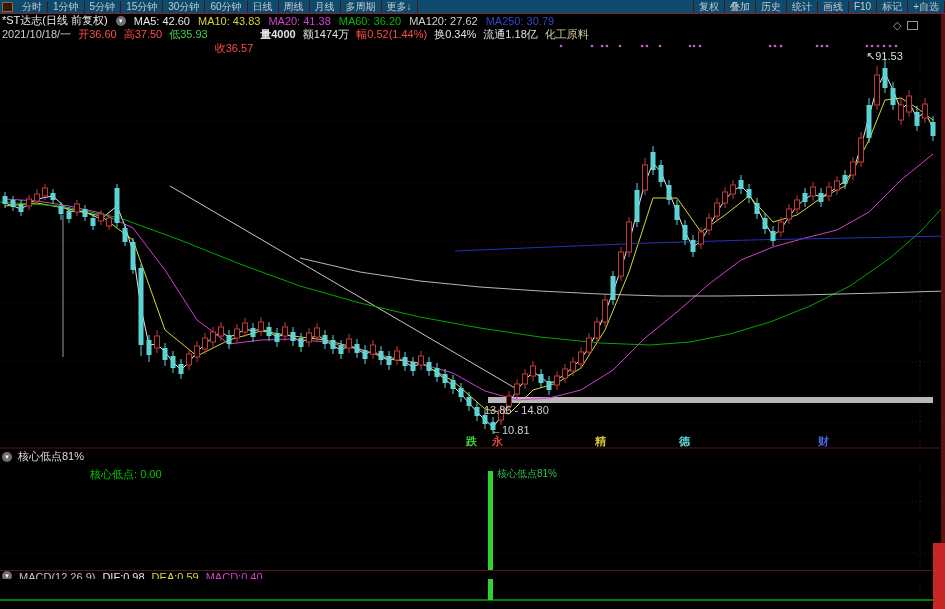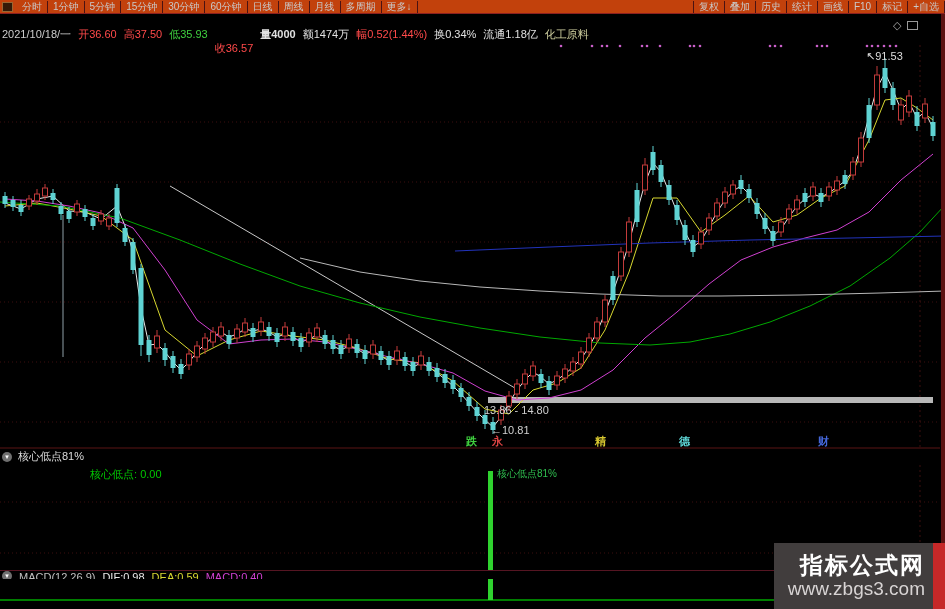--- a/index.html
+++ b/index.html
@@ -1,20 +1,20 @@
 <!DOCTYPE html>
 <html><head>
 <meta charset="utf-8">
 <style>
   html,body{margin:0;padding:0;background:#000;}
   .screen{position:relative;width:945px;height:609px;background:#000;overflow:hidden;
           font-family:"Liberation Sans","DejaVu Sans",sans-serif;}
   #chartSvg{position:absolute;top:0;left:0;z-index:1;}
   #annoLayer{position:absolute;top:0;left:0;width:945px;height:609px;z-index:3;pointer-events:none;}
-  .menubar{position:absolute;top:0;left:0;width:945px;height:13px;background:#c2410c;
+  .menubar{position:absolute;top:0;left:0;width:945px;height:13px;background:#0c4a6e;
            border-bottom:1px solid #8a2020;display:flex;align-items:center;z-index:6;
            font-size:10px;color:#c9c9c9;}
   .menu-left,.menu-right{display:flex;height:13px;align-items:center;}
   .menu-right{margin-left:auto;}
   .mitem{padding:0 5px;border-right:1px solid #4a1212;line-height:12px;white-space:nowrap;cursor:default;}
   .menu-right .mitem:first-child{border-left:1px solid #4a1212;}
   .win-icon{width:9px;height:8px;border:1px solid #996633;background:#331a08;margin:0 4px 0 2px;display:inline-block;}
   .row1{position:absolute;top:14px;left:2px;height:13px;display:flex;align-items:center;gap:8px;
         font-size:11px;z-index:6;white-space:nowrap;}
   .title{color:#e8e8e8;}
@@ -359,20 +359,32 @@
         <span class="mitem">叠加</span>
         <span class="mitem">历史</span>
         <span class="mitem">统计</span>
         <span class="mitem">画线</span>
         <span class="mitem">F10</span>
         <span class="mitem">标记</span>
         <span class="mitem">+自选</span>
       </div>
   </div>
 
+  <div class="row1">
+    <span class="title">*ST达志(日线 前复权)</span>
+    <span class="collapse">▾</span>
+    <span id="maValues" style="display:flex;gap:8px;">
+        <span style="color: rgb(232, 232, 232);">MA5: 42.60</span>
+        <span style="color: rgb(216, 216, 48);">MA10: 43.83</span>
+        <span style="color: rgb(208, 64, 208);">MA20: 41.38</span>
+        <span style="color: rgb(0, 184, 0);">MA60: 36.20</span>
+        <span style="color: rgb(208, 208, 208);">MA120: 27.62</span>
+        <span style="color: rgb(51, 68, 204);">MA250: 30.79</span>
+      </span>
+  </div>
 
   <div class="row2" id="detailRow">
       <span style="color: rgb(204, 204, 204);">2021/10/18/一</span>
       <span style="color: rgb(255, 74, 74);">开36.60</span>
       <span style="color: rgb(255, 74, 74);">高37.50</span>
       <span style="color: rgb(63, 208, 63);">低35.93</span>
       <span style="color: rgb(255, 74, 74); margin-top: 28px;">收36.57</span>
       <span style="color: rgb(224, 224, 224); font-weight: bold;">量4000</span>
       <span style="color: rgb(224, 224, 224);">额1474万</span>
       <span style="color: rgb(255, 74, 74);">幅0.52(1.44%)</span>
@@ -395,19 +407,15 @@
   <div class="macd-row" id="macdRow">
       <span class="collapse">▾</span>
       <span style="color: rgb(192, 192, 192);">MACD(12,26,9)</span>
       <span style="color: rgb(232, 232, 232);">DIF:0.98</span>
       <span style="color: rgb(216, 216, 48);">DEA:0.59</span>
       <span style="color: rgb(208, 64, 208);">MACD:0.40</span>
     </div>
 
   <div class="right-border"></div>
 
-  <div class="watermark">
-    <div class="wm-title">指标公式网</div>
-    <div class="wm-url">www.zbgs3.com</div>
-  </div>
   <div class="wm-stripe" style="background: rgb(198, 40, 40);"></div>
 
 </div>
 
 </body></html>

